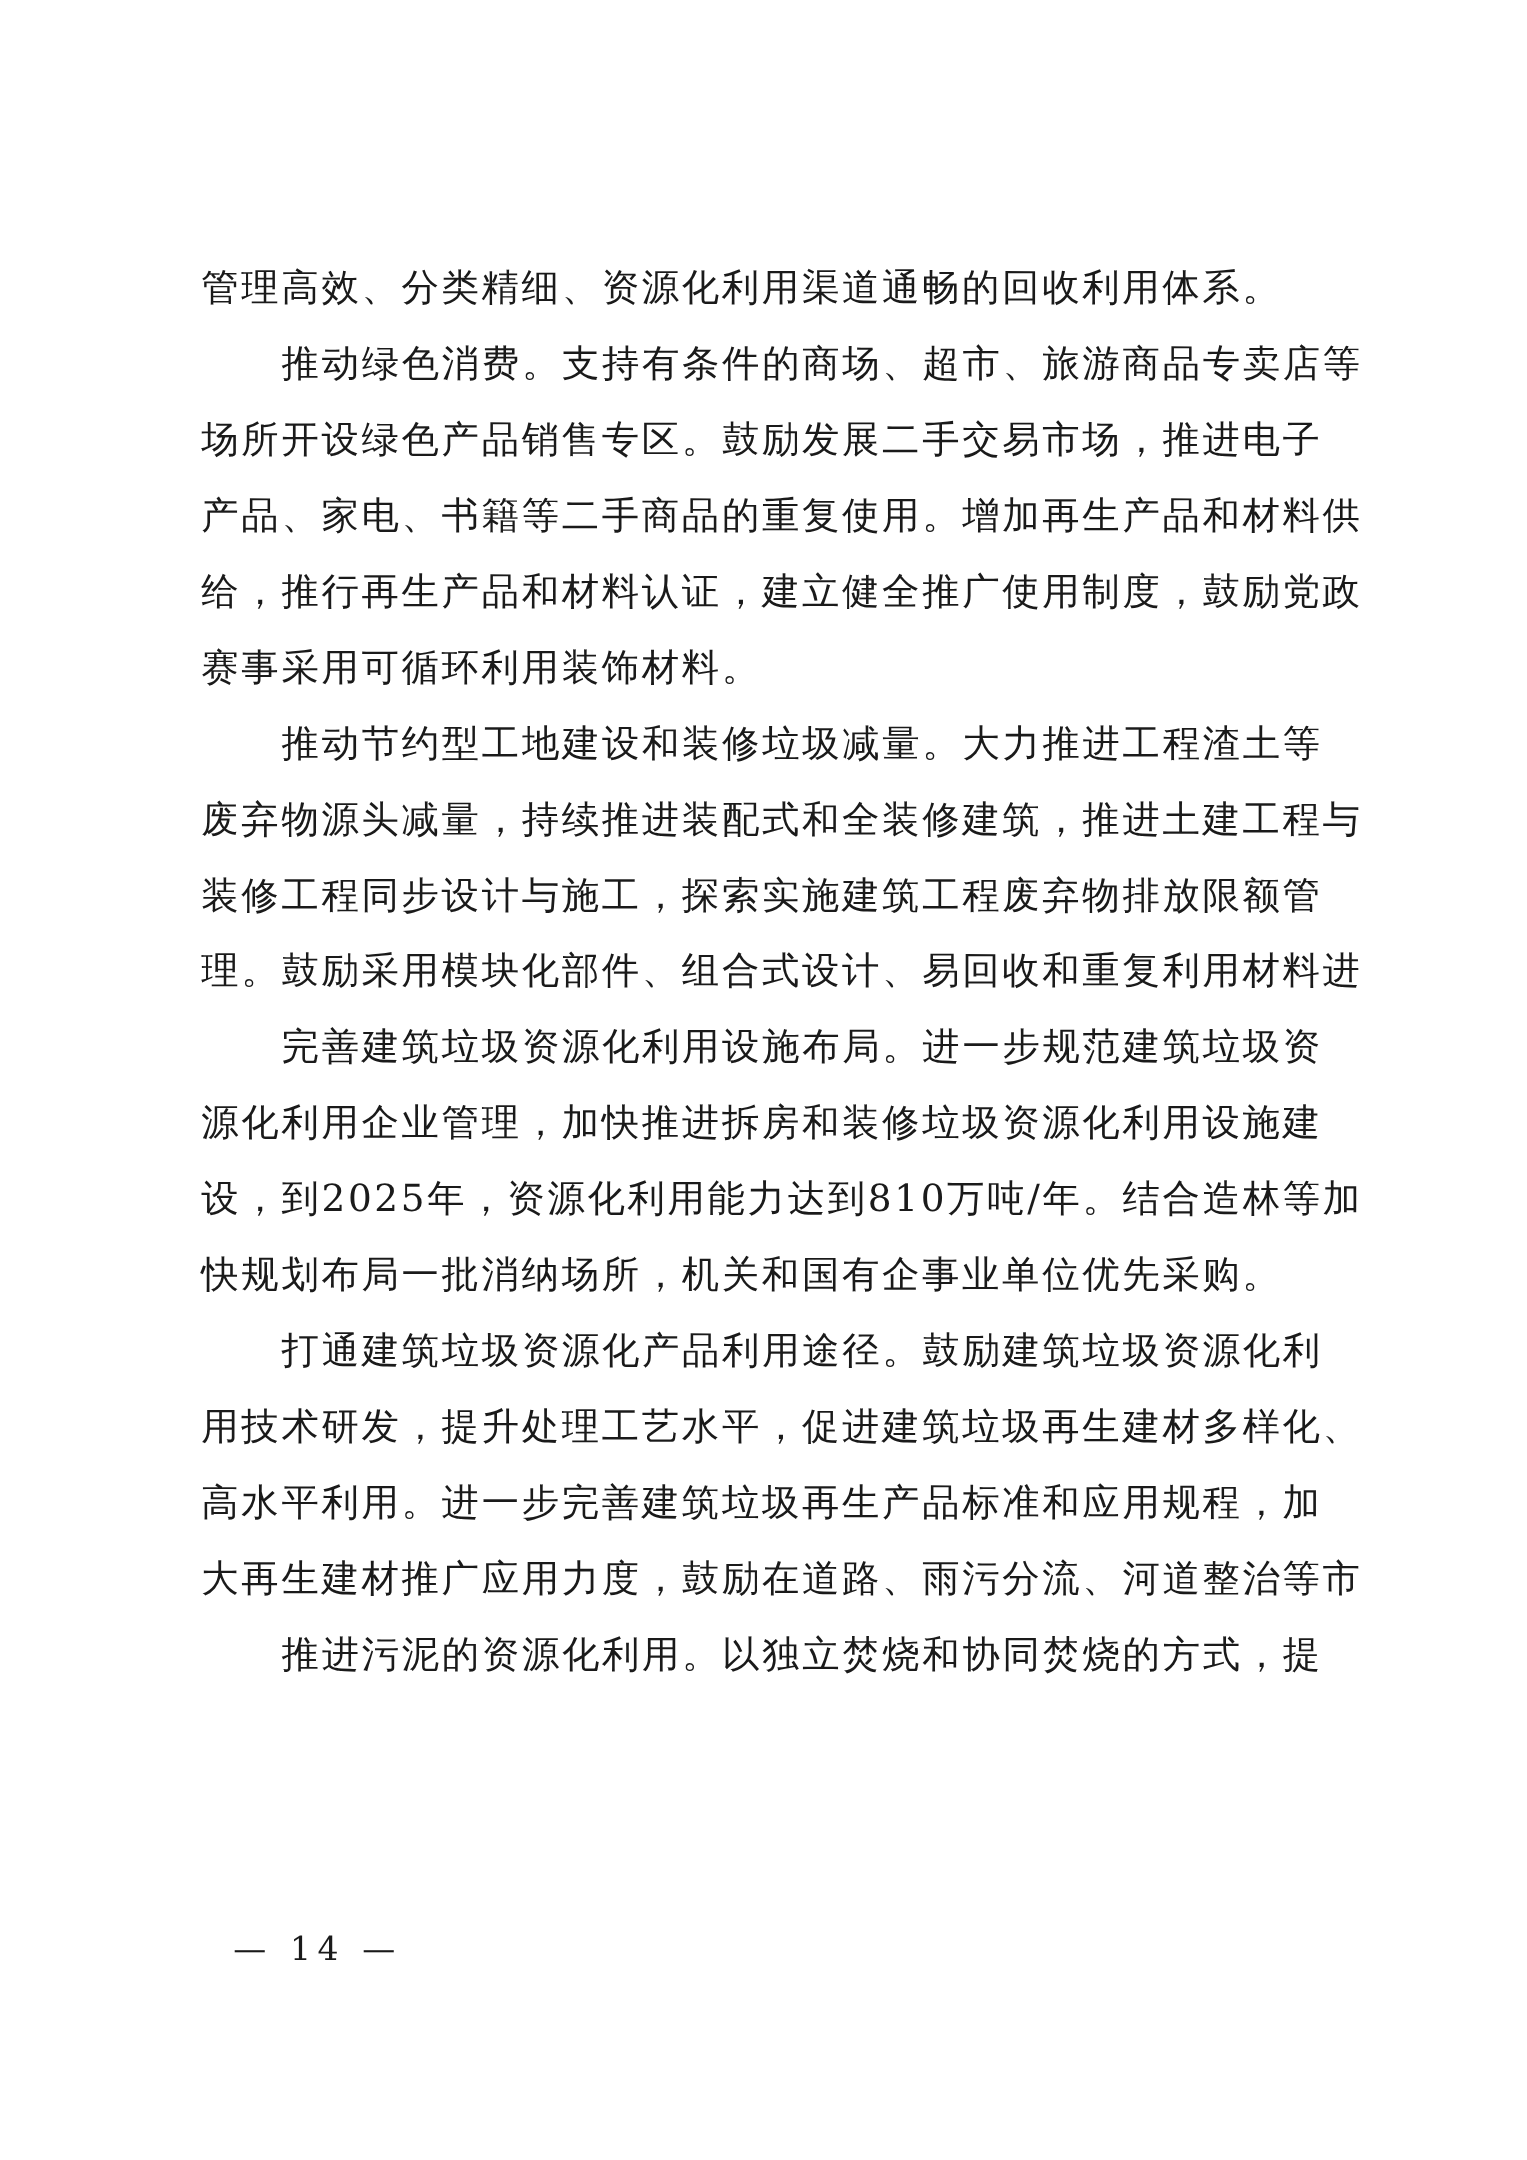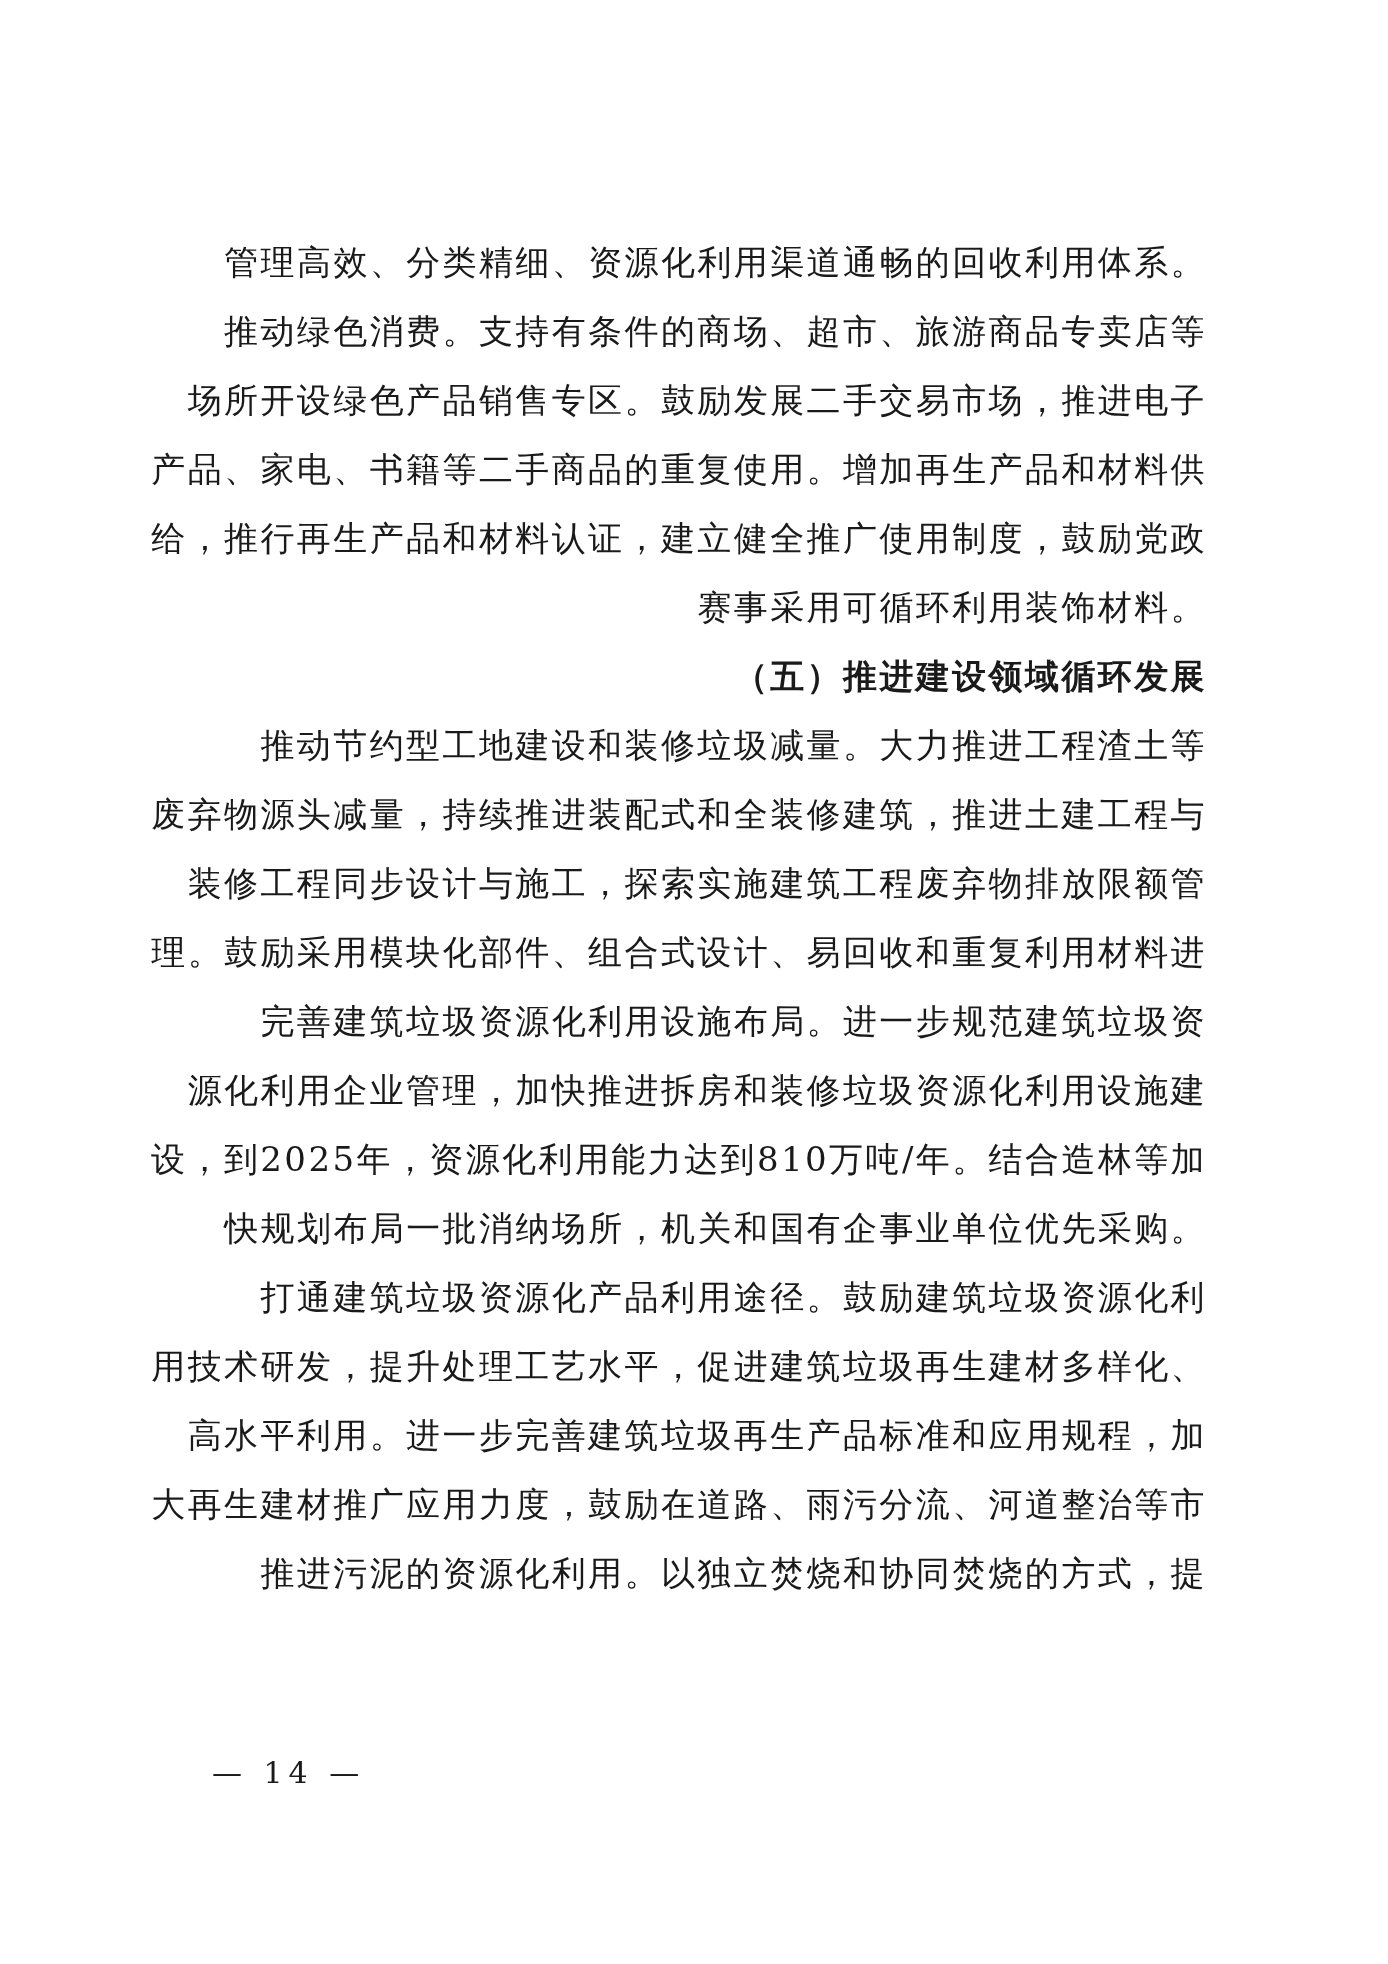--- a/index.html
+++ b/index.html
@@ -21,21 +21,21 @@
       top: 236px;
       width: 1024px;
     }
     .line {
       height: 69px;
       line-height: 52px;
       font-size: 34px;
       white-space: nowrap;
       letter-spacing: 2.4px;
       display: flex;
-      justify-content: flex-end;
+      justify-content: flex-start;
     }
     .line.indent {
       padding-left: 73px;
     }
     .line span.ch {
       display: inline-block;
     }
     .heading {
       font-weight: bold;
     }
@@ -173,23 +173,20 @@
       <span class="ch">制</span>
       <span class="ch">度</span>
       <span class="ch">，</span>
       <span class="ch">鼓</span>
       <span class="ch">励</span>
       <span class="ch">党</span>
       <span class="ch">政</span>
     </div>
   <div class="line">
       <span>赛事采用可循环利用装饰材料。</span>
-    </div>
-  <div class="line indent heading">
-      <span>（五）推进建设领域循环发展</span>
     </div>
   <div class="line indent">
       <span class="ch">推</span>
       <span class="ch">动</span>
       <span class="ch">节</span>
       <span class="ch">约</span>
       <span class="ch">型</span>
       <span class="ch">工</span>
       <span class="ch">地</span>
       <span class="ch">建</span>

